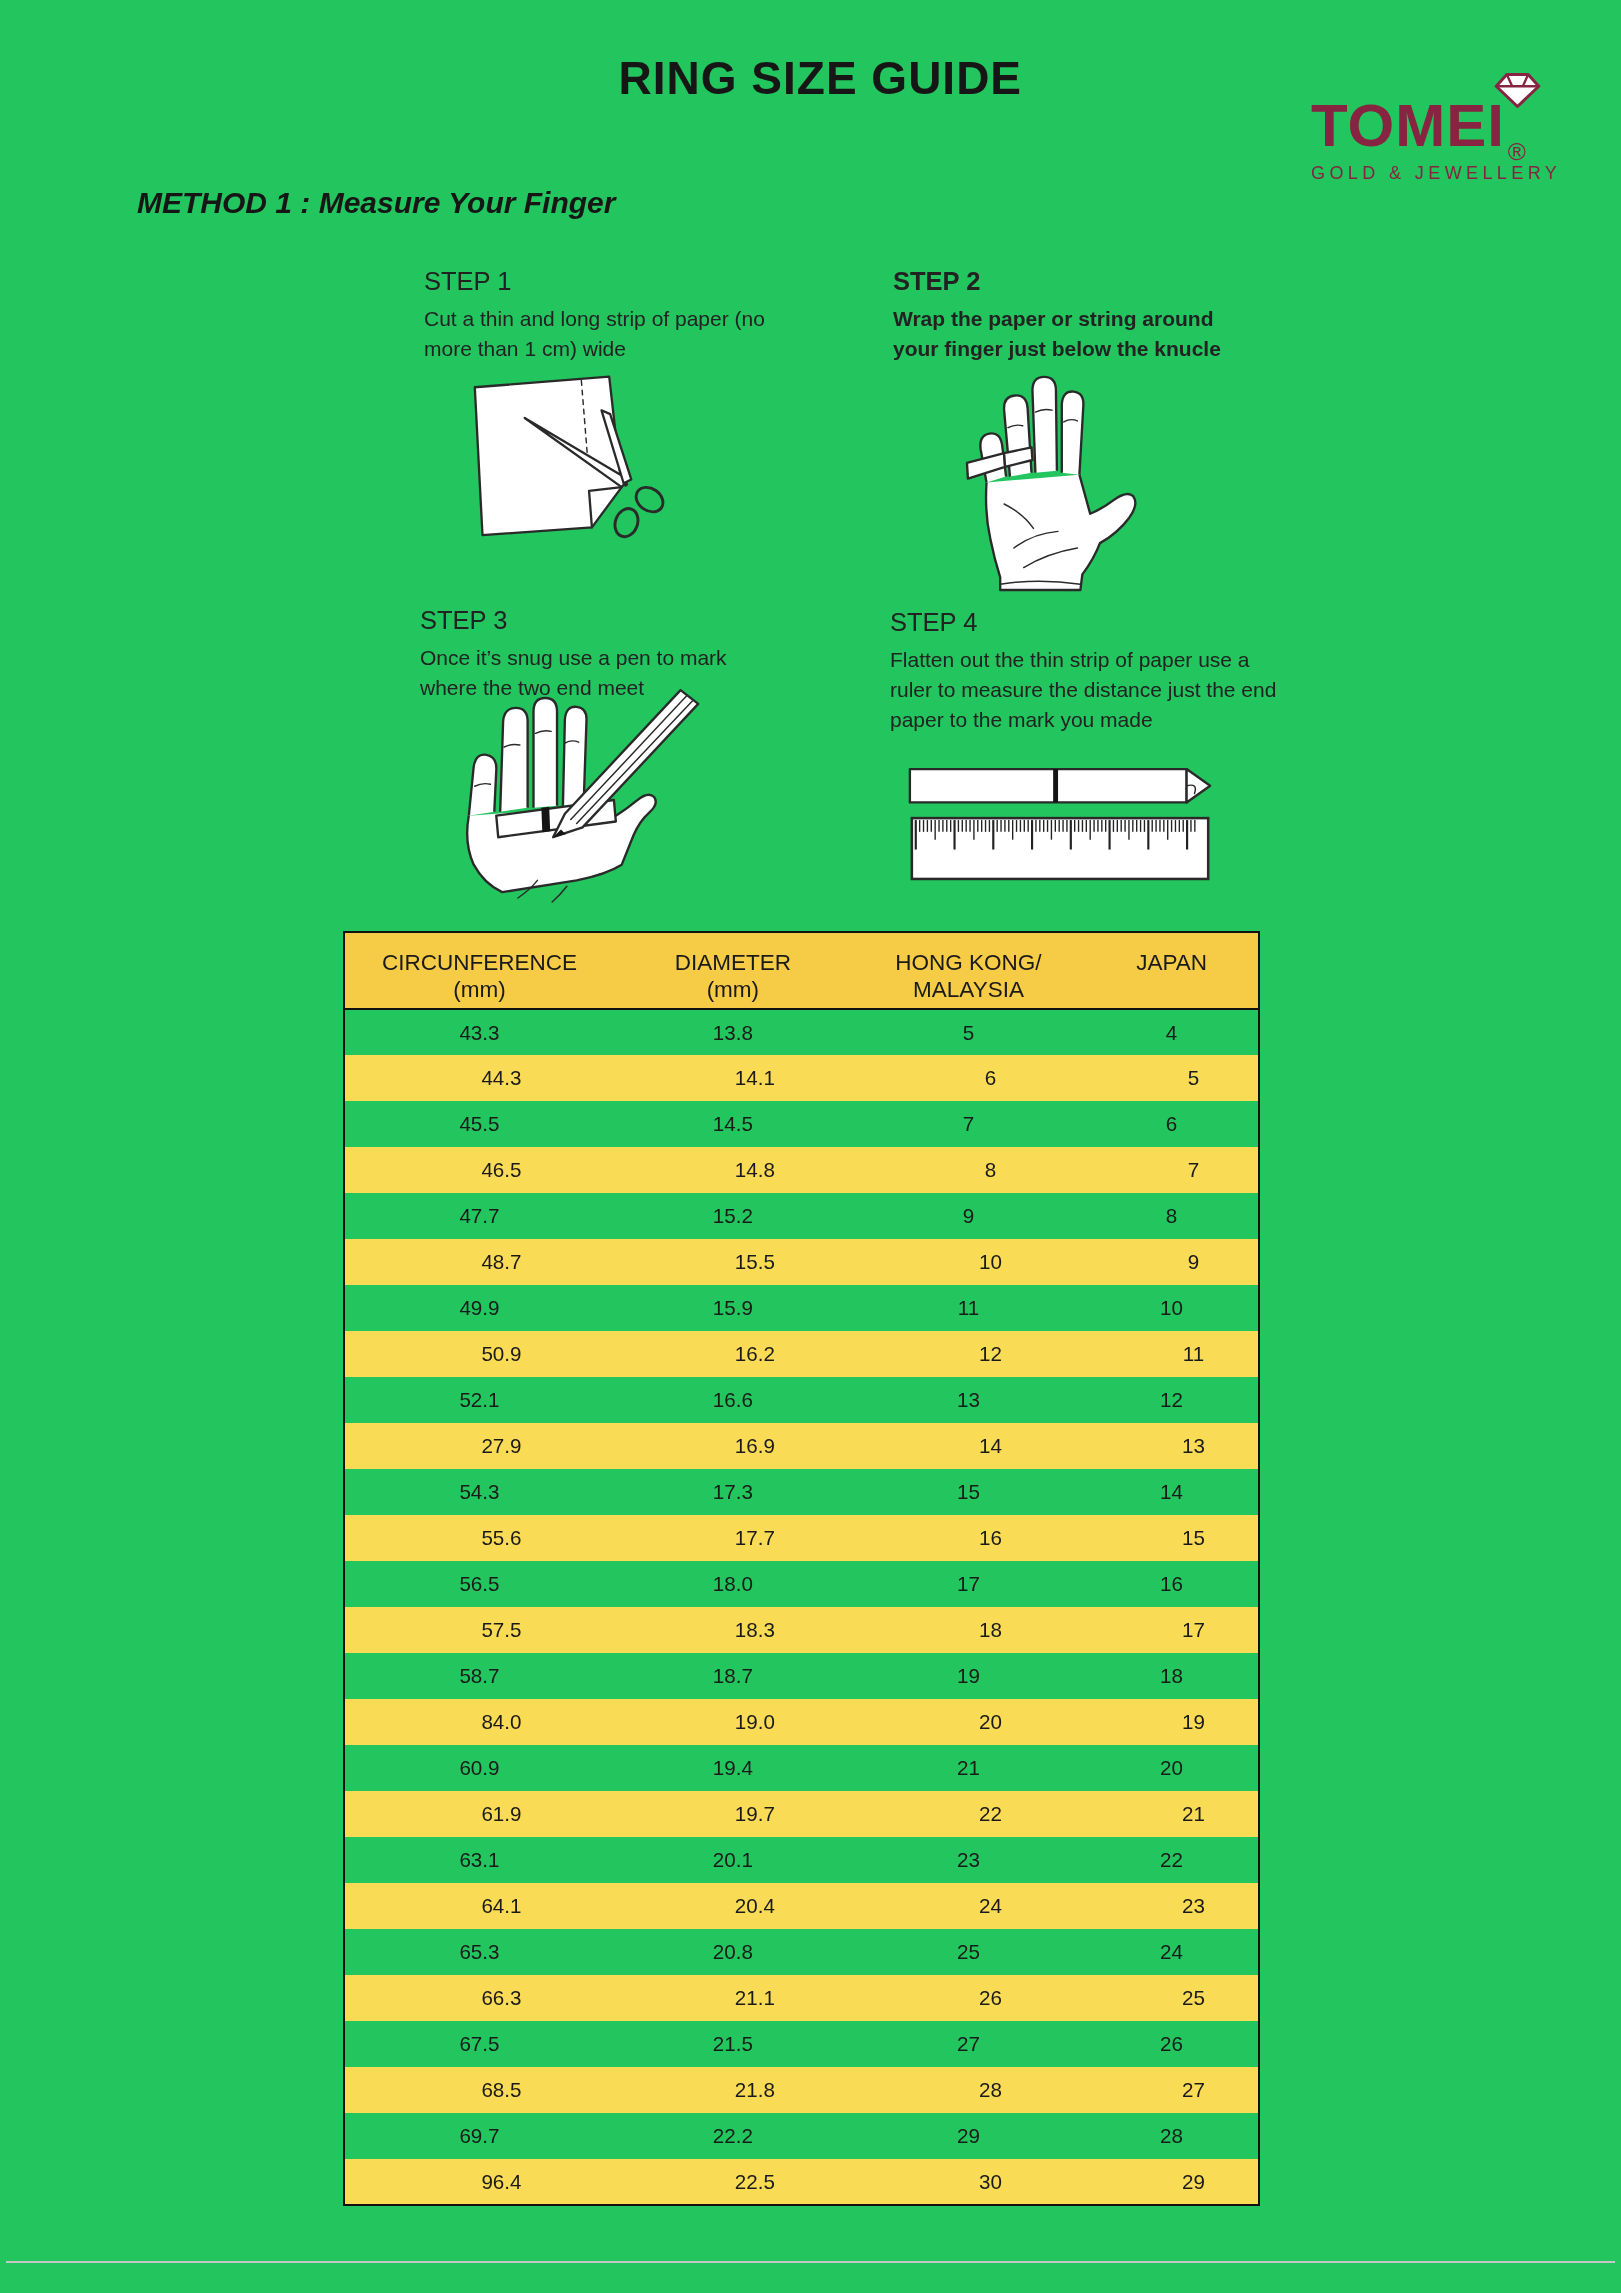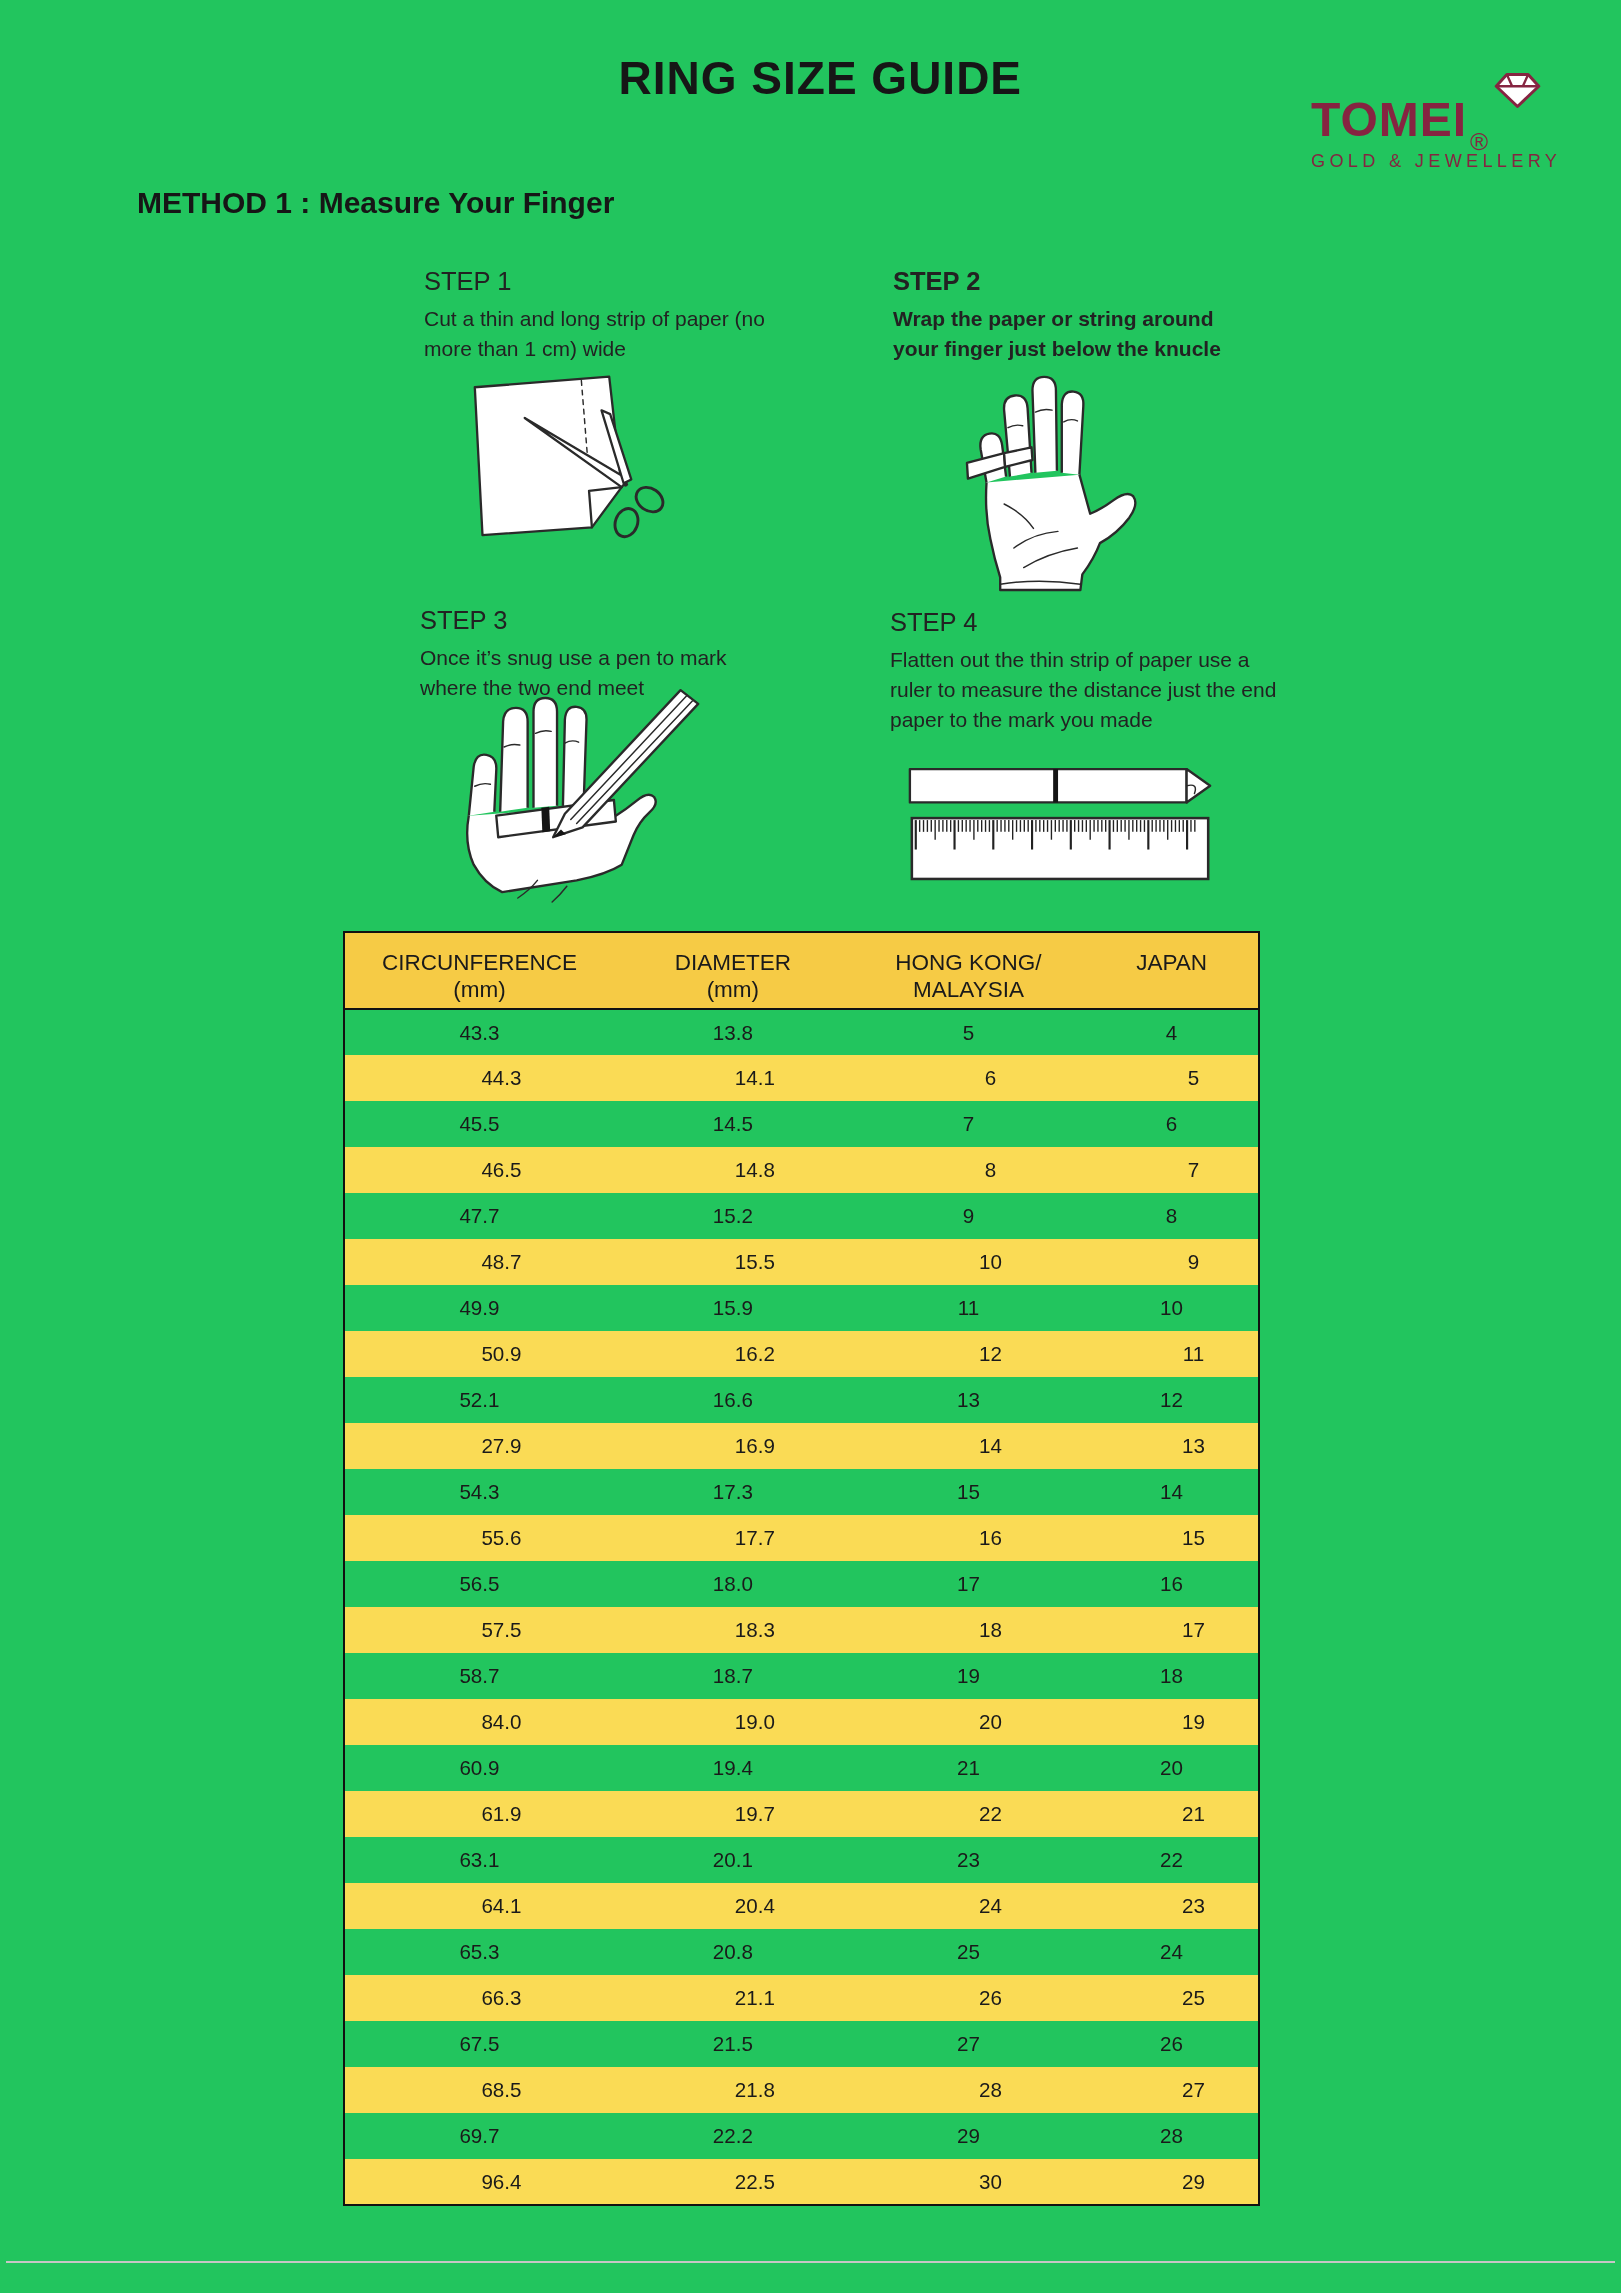--- a/index.html
+++ b/index.html
@@ -13,25 +13,25 @@
   body{background:#e8e8e8;font-family:"Liberation Sans",sans-serif;color:var(--ink);}
   .page{position:relative;width:1621px;height:2294px;background:#22c55e;overflow:hidden;margin:0 auto;}
 
   .title{position:absolute;top:51px;left:9.8px;width:1621px;text-align:center;
          font-size:46px;font-weight:bold;letter-spacing:1px;color:#161616;}
 
   
   .logo{position:absolute;left:1311px;top:69px;width:265px;color:var(--maroon);}
   .logo .diamond{position:absolute;left:182px;top:2px;width:49px;height:39px;}
   .logo-row{margin-top:27.4px;white-space:nowrap;}
-  .brand{font-size:48px;font-weight:bold;letter-spacing:1px;line-height:1;}
+  .brand{font-size:60px;font-weight:bold;letter-spacing:1px;line-height:1;}
   .reg{font-size:24.5px;position:relative;top:13.7px;left:2.9px;}
   .tagline{margin-top:6.9px;font-size:18px;letter-spacing:4.4px;white-space:nowrap;color:var(--maroon);}
 
-  .method{position:absolute;left:137px;top:186px;font-size:30px;font-weight:bold;color:#161616;}
+  .method{position:absolute;left:137px;top:186px;font-size:30px;font-weight:bold;color:#161616;font-style:italic;}
 
   .step{position:absolute;}
   .step-label{font-size:25.5px;margin-bottom:7.8px;color:#222;}
   .step-text{font-size:21px;line-height:30px;white-space:pre-line;color:#222;}
   .step1{left:424px;top:267px;width:412px;}
   .step2{left:893px;top:267px;width:372px;font-weight:bold;}
   .step3{left:420px;top:606px;width:372px;}
   .step4{left:890px;top:608px;width:451px;}
 
   .ill{position:absolute;}

